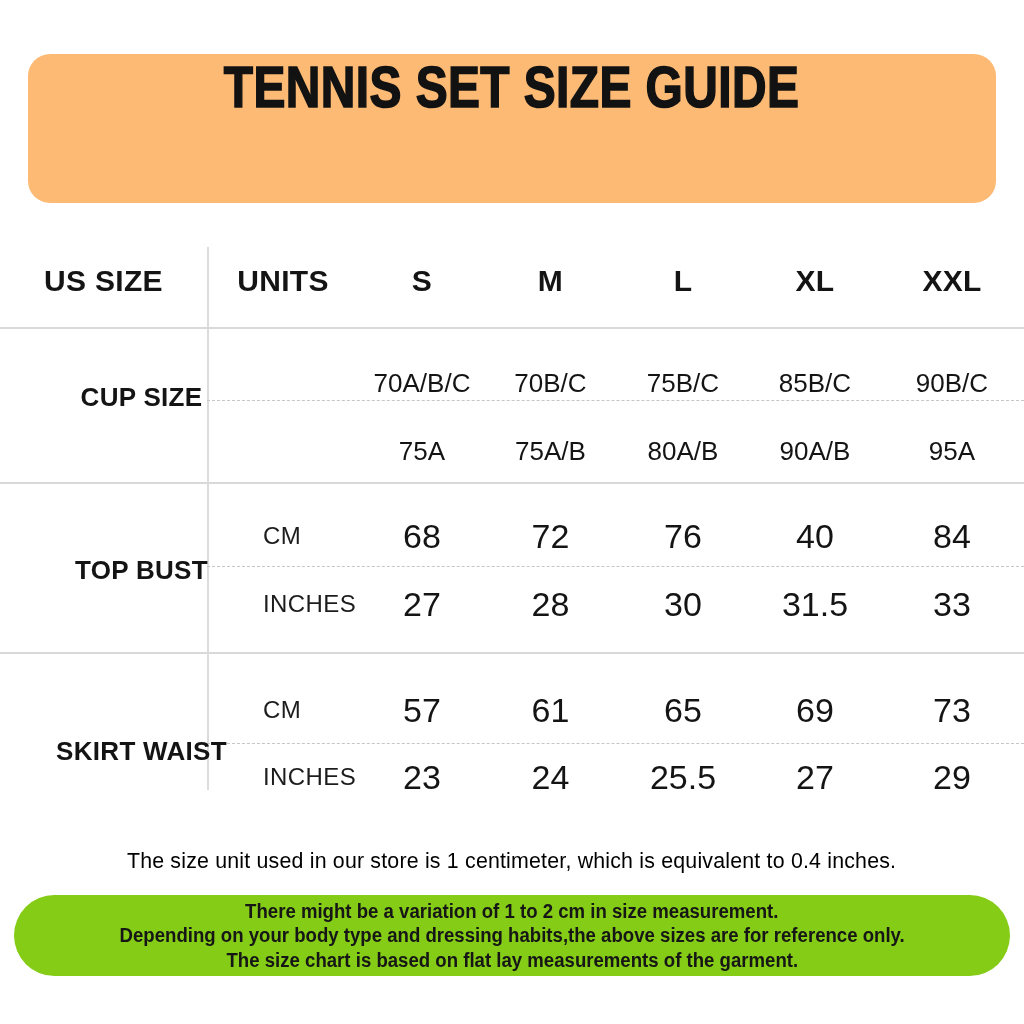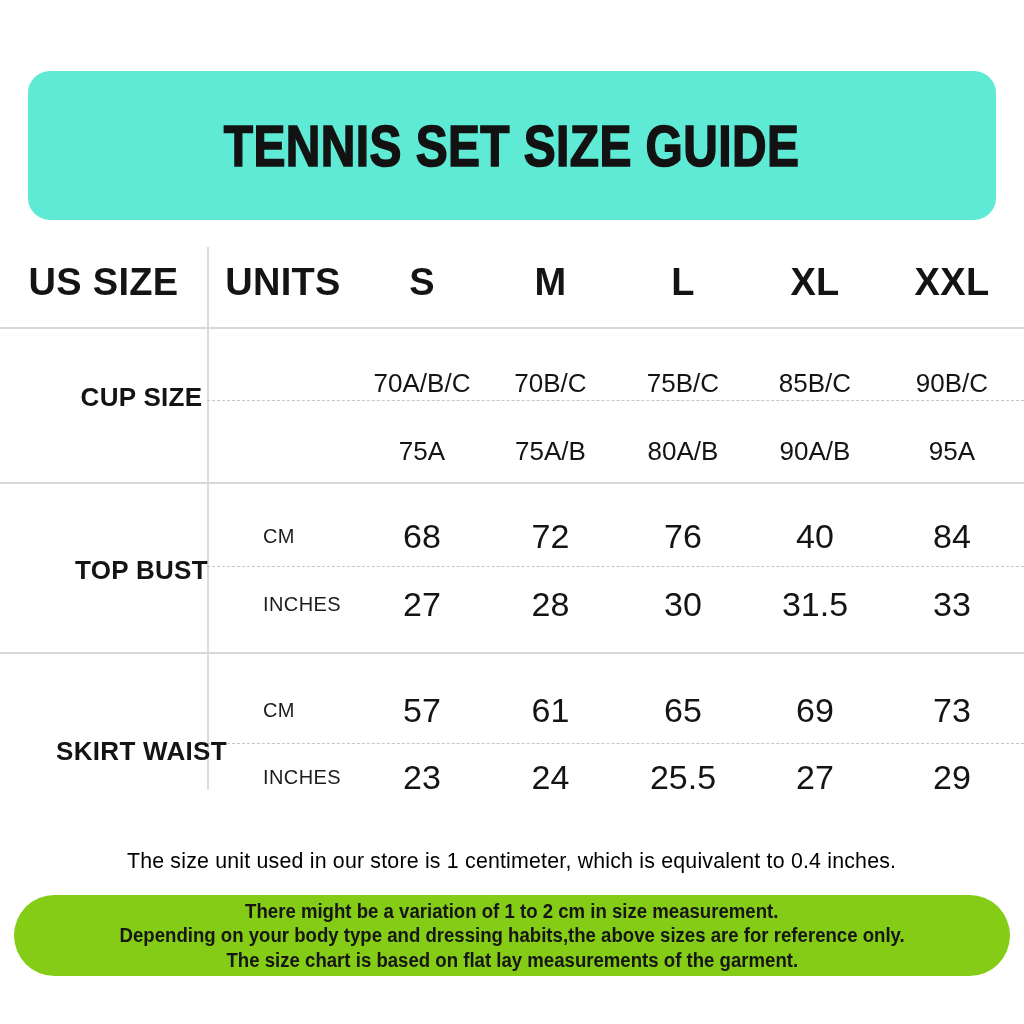--- a/index.html
+++ b/index.html
@@ -7,25 +7,25 @@
   body {
     position: relative;
     font-family: "Liberation Sans", sans-serif;
     color: #141414;
     overflow: hidden;
   }
 
   
   .title-box {
     position: absolute;
-    left: 28px; top: 71px;
+    left: 28px; top: 54px;
     width: 968px; height: 149px;
-    background: #5eead4;
+    background: #fdba74;
     border-radius: 22px;
-    display: flex; align-items: center; justify-content: center;
+    display: flex; justify-content: center;
   }
   .title-box h1 {
     font-size: 57px;
     font-weight: 700;
     letter-spacing: 0.5px;
     color: #121212;
     -webkit-text-stroke: 1.6px #121212;
     transform: scaleX(0.84);
     transform-origin: 50% 50%;
     white-space: nowrap;
@@ -38,24 +38,24 @@
     display: grid;
     grid-template-columns: 207px 152px 126px 131px 134px 130px 144px;
     align-items: center;
   }
   .cell {
     display: flex; align-items: center; justify-content: center;
     white-space: nowrap;
   }
   .cell.left { justify-content: flex-start; padding-left: 56px; }
 
-  .hdr  { font-size: 38px; font-weight: 600; letter-spacing: 0.3px; }
+  .hdr  { font-size: 30px; font-weight: 600; letter-spacing: 0.3px; }
   .val  { font-size: 34px; font-weight: 400; }
   .cupval { font-size: 26px; font-weight: 400; margin-top: 28px; }
-  .unit { font-size: 20px; font-weight: 400; letter-spacing: 0.4px; color: #1c1c1c; }
+  .unit { font-size: 24px; font-weight: 400; letter-spacing: 0.4px; color: #1c1c1c; }
 
   .section-label {
     position: absolute;
     left: 0; width: 207px; height: 30px;
     display: flex; align-items: center; justify-content: center;
     font-size: 26px; font-weight: 600; letter-spacing: 0.3px;
     white-space: nowrap;
     margin-left: 38px;
   }
 

